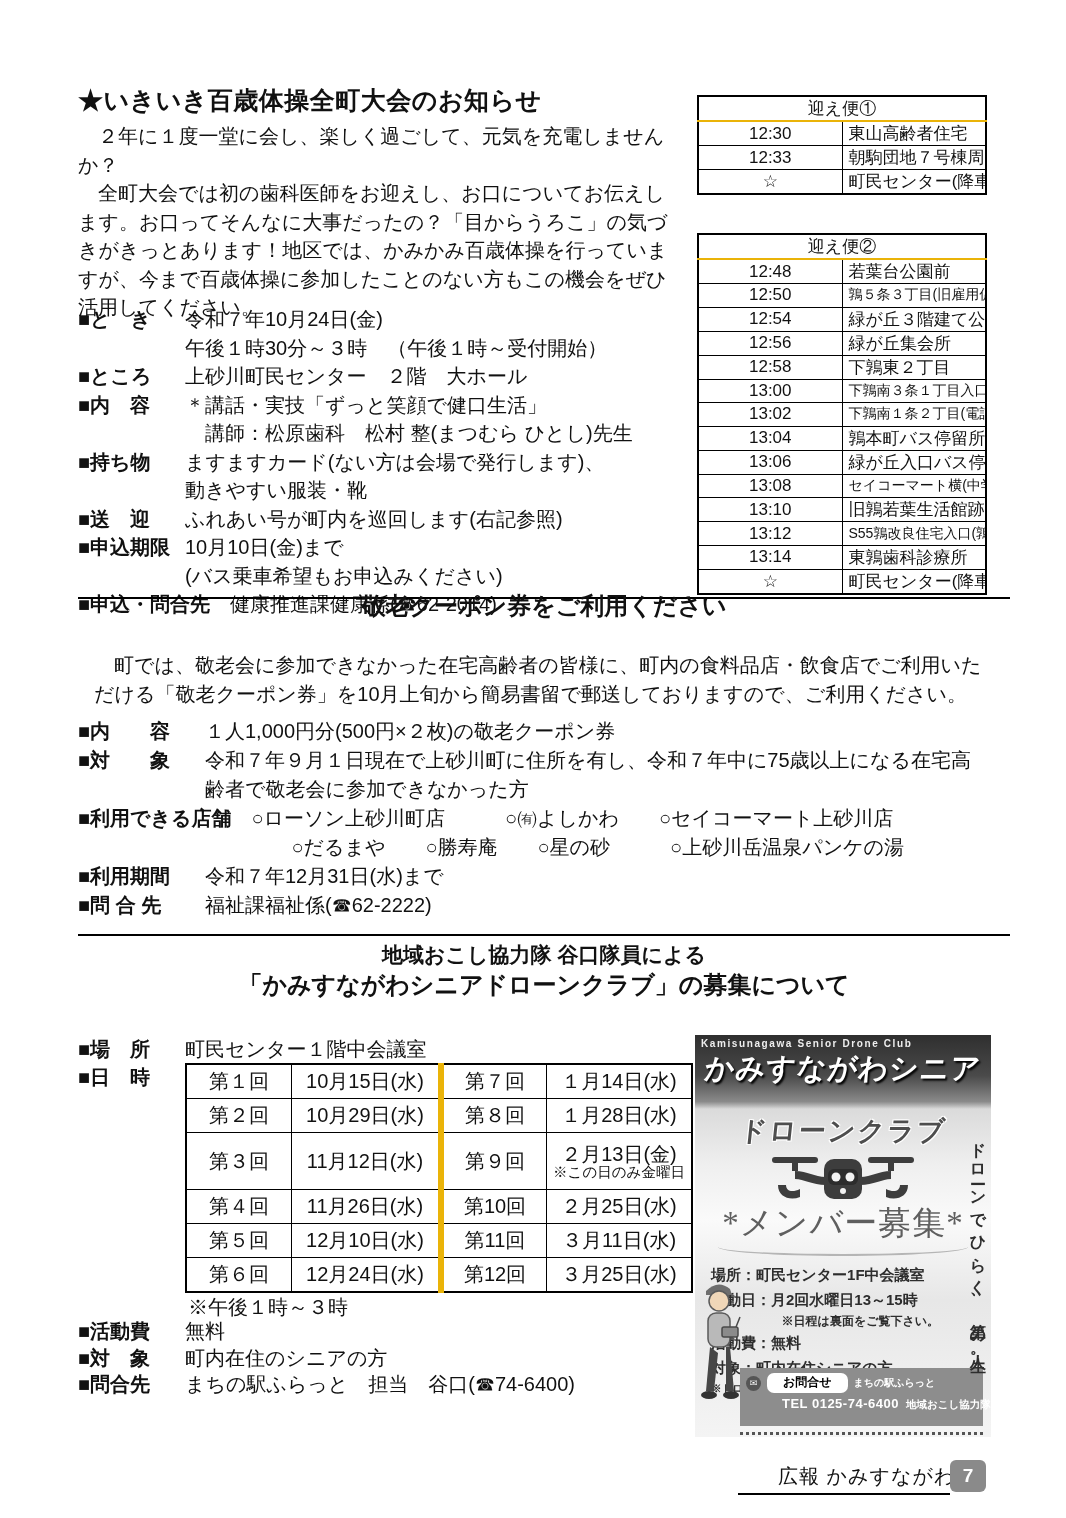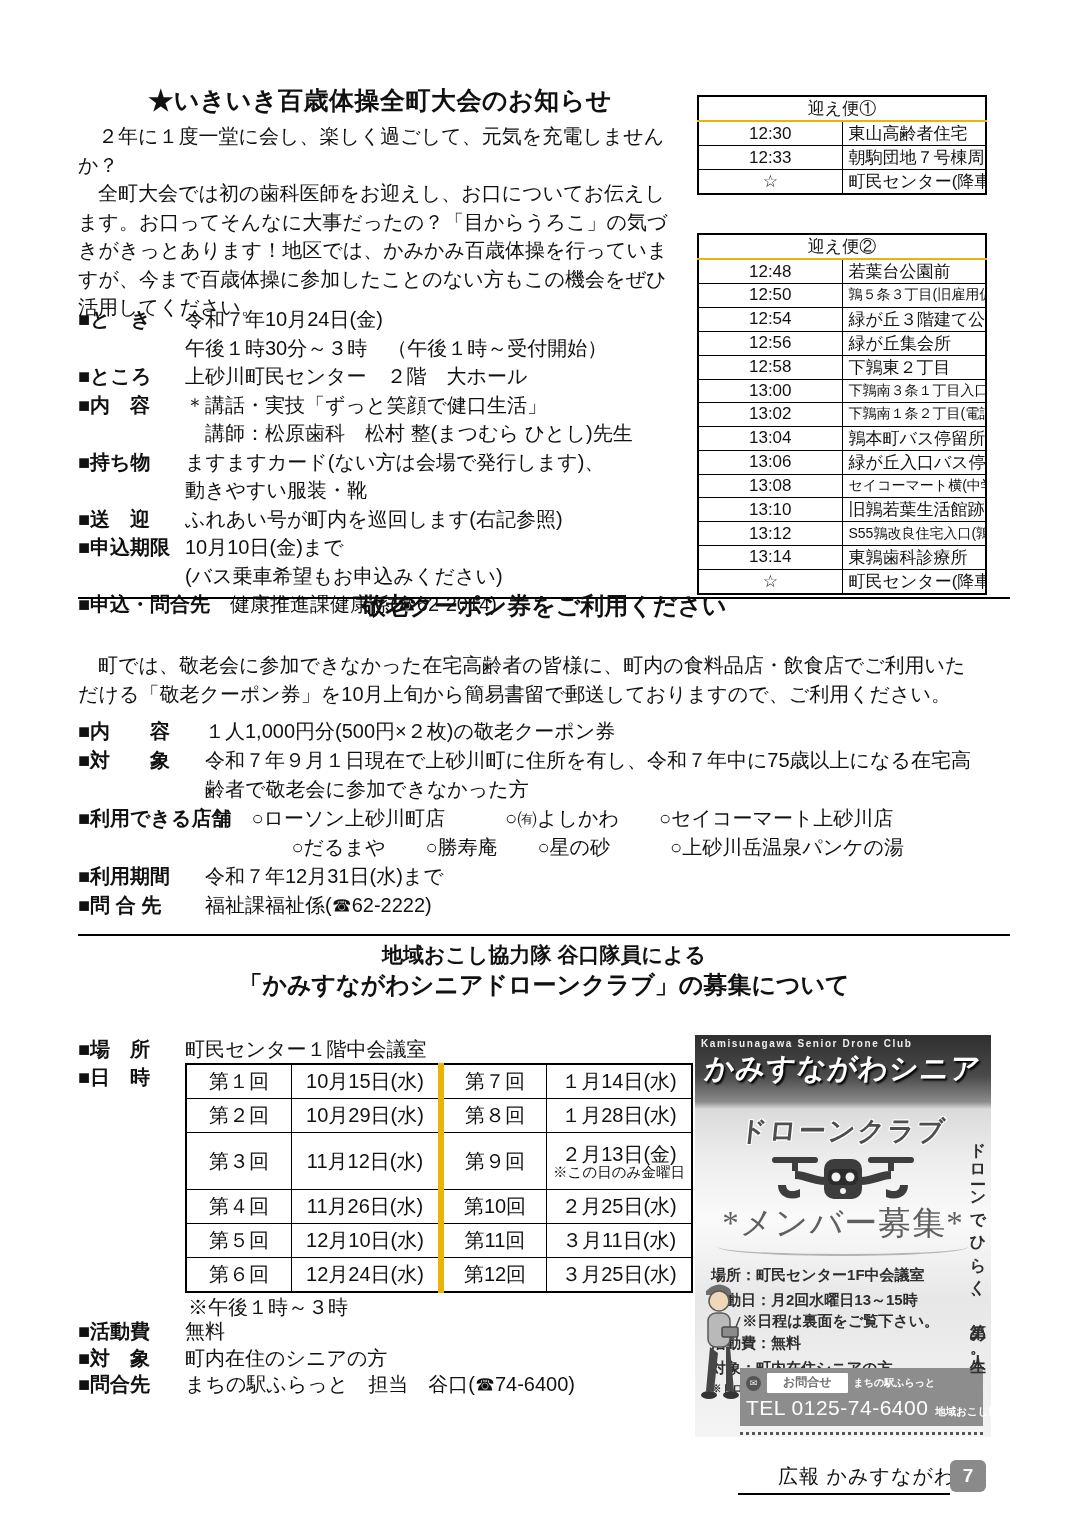--- a/index.html
+++ b/index.html
@@ -1,21 +1,21 @@
 <!DOCTYPE html>
 <html><head>
 <meta charset="utf-8">
 <style>
   html,body { margin:0; padding:0; background:#fff; }
   .page { position:relative; width:1066px; height:1518px; background:#ffffff;
           font-family:"Liberation Sans", sans-serif; color:#111; overflow:hidden; }
   .nw { white-space:nowrap; }
 
   
-  .s1-title { position:absolute; left:78px; top:84px; width:604px; text-align:center;
+  .s1-title { position:absolute; left:78px; top:84px; width:604px; 
               font-size:25px; font-weight:bold; letter-spacing:0.5px; }
   .s1-paras { position:absolute; left:78px; top:122px; width:620px; font-size:20px; line-height:28.5px; }
   .s1-paras div { white-space:nowrap; }
   .details { font-size:20px; line-height:28.5px; }
   .drow { display:flex; }
   .dlabel { flex:0 0 auto; min-width:107px; white-space:nowrap; font-weight:bold; }
   .dlines div { white-space:nowrap; }
   .s1-details { position:absolute; left:78px; top:305px; width:640px; }
 
   
@@ -32,21 +32,21 @@
   #bus2 { left:697px; top:233px; }
   #bus2 td { height:22.6px;margin-left:44px; }
 
   
   .hr { position:absolute; left:78px; width:932px; border-top:2px solid #000; }
   .hr1 { top:597px; } .hr2 { top:934px; }
 
   
   .s2-title { position:absolute; left:78px; top:590px; width:932px; text-align:center;
               font-size:24px; font-weight:bold; }
-  .s2-para { position:absolute; left:78px; top:651px; width:950px; font-size:20px; line-height:29px; }
+  .s2-para { position:absolute; left:94px; top:651px; width:950px; font-size:20px; line-height:29px; }
   .s2-para div { white-space:nowrap; }
   .s2-details { position:absolute; left:78px; top:717px; width:950px; line-height:29px; }
   .s2-details .dlabel { min-width:127px; }
 
   
   .s3-h1 { position:absolute; left:78px; top:941px; width:932px; text-align:center;
            font-size:21px; font-weight:bold; }
   .s3-h2 { position:absolute; left:78px; top:969px; width:932px; text-align:center;
            font-size:24px; font-weight:bold; }
   .s3-place { position:absolute; left:78px; top:1036px; font-size:20px; display:flex; }
@@ -77,32 +77,32 @@
   .flyer-t2 { font-size:27px; font-weight:bold; color:#4e4e4e; text-align:center; margin-top:4px;
               transform:skewX(-6deg); letter-spacing:2px;
               text-shadow:-1px -1px 0 #fff, 1px -1px 0 #fff, -1px 1px 0 #fff, 1px 1px 0 #fff; }
   .drone-svg { display:block; margin:2px auto 0; }
   .flyer-recruit { font-family:"Liberation Serif", serif; font-size:33px; color:#5f5f5f;
                    text-align:center; letter-spacing:1px; margin-top:-6px; white-space:nowrap; }
   .hill { width:250px; height:16px; margin:-8px auto 0; border-bottom:2px solid #b5b5b5;
           border-radius:50%; }
   .flyer-info { padding:6px 8px 0 16px; color:#2d2d2d; font-weight:bold; width:230px; }
   .fi-normal { font-size:15px; line-height:25px; white-space:nowrap; }
-  .fi-note-indent { font-size:15px; line-height:18px; text-align:right; padding-right:2px; white-space:nowrap; }
+  .fi-note-indent { font-size:12px; line-height:18px; text-align:right; padding-right:2px; white-space:nowrap; }
   .fi-note-small { font-size:10.5px; line-height:17px; white-space:nowrap; }
   .contact-bar { position:absolute; left:45px; top:333px; width:243px; height:58px; background:#8d8d8d;
                  box-sizing:border-box; padding:5px 6px 0 6px; color:#fff; }
   .cb-row1 { display:flex; align-items:center; gap:6px; }
   .env { width:15px; height:15px; border-radius:50%; background:#555; color:#fff; font-size:9px;
          display:flex; align-items:center; justify-content:center; flex:0 0 auto; }
-  .cb-pill { background:#fff; color:#737373; font-size:12px; font-weight:bold; border-radius:1px;
+  .cb-pill { background:#fff; color:#000000; font-size:12px; font-weight:bold; border-radius:7px;
              padding:1px 16px 2px; white-space:nowrap; }
   .cb-name { font-size:10px; font-weight:bold; white-space:nowrap; }
   .cb-row2 { display:flex; align-items:baseline; gap:7px; margin-top:3px; }
-  .cb-tel { font-size:21px; font-weight:normal; letter-spacing:0.5px; white-space:nowrap; }
+  .cb-tel { font-size:13px; font-weight:bold; letter-spacing:0.5px; white-space:nowrap;margin-left:36px; }
   .cb-addr { font-size:10.5px; font-weight:bold; white-space:nowrap; }
   .dots { position:absolute; left:45px; top:397px; width:243px; border-top:3px dotted #555; }
   .vtag { position:absolute; right:3px; top:96px; writing-mode:vertical-rl; font-size:16px;
           font-weight:bold; color:#2d2d2d; letter-spacing:4px; height:300px; }
   .person { position:absolute; left:1px; top:244px; }
 
   
   .footer-label { position:absolute; left:778px; top:1463px; font-size:20px; letter-spacing:1px; }
   .footer-line { position:absolute; left:738px; top:1493px; width:212px; border-top:2px solid #000; }
   .page-badge { position:absolute; left:950px; top:1460px; width:36px; height:32px; background:#8a8a8a;

